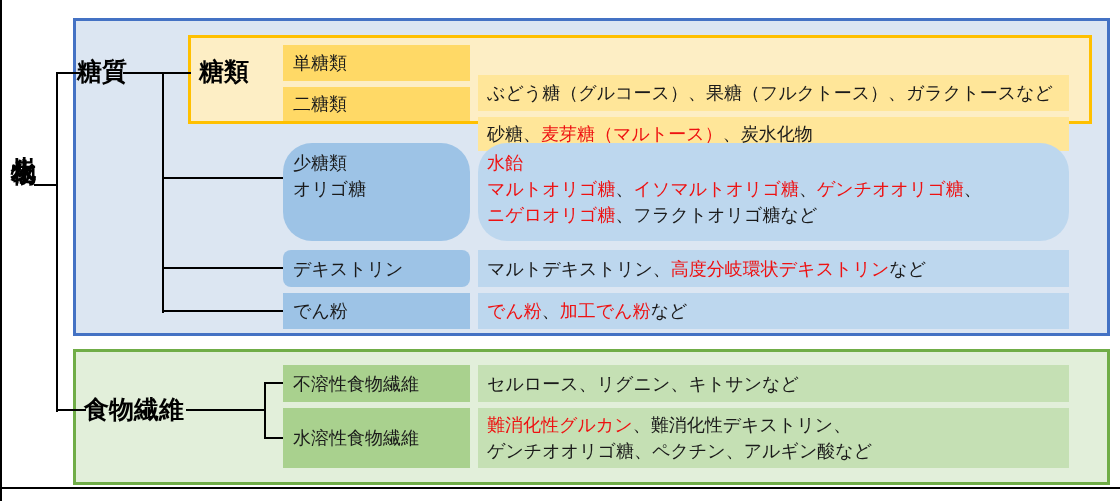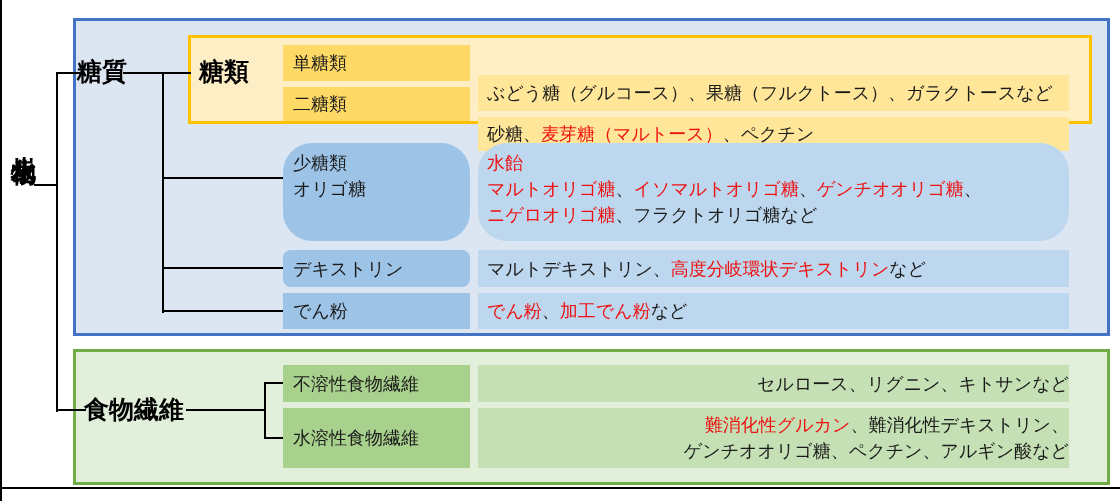--- a/index.html
+++ b/index.html
@@ -35,21 +35,21 @@
     display:flex; flex-direction:column; justify-content:center;
   }
   .cell .tline{line-height:26px; white-space:nowrap;}
   .label-cell{padding-left:10px;}
   .value-cell{padding-left:9px;}
   .ylabel{background:var(--yellow-label);}
   .yvalue{background:var(--yellow-value);margin-top:30px;}
   .blabel{background:var(--blue-label);}
   .bvalue{background:var(--blue-value);}
   .glabel{background:var(--green-label);}
-  .gvalue{background:var(--green-value);text-align:right;}
+  .gvalue{background:var(--green-value);}
   .top-align{justify-content:flex-start; padding-top:7px;border-radius:29px;}
   .red{color:var(--red-text);}
   .blk{color:var(--black-text);}
 </style>
 </head>
 <body>
 
 <div class="canvas">
 
   <div class="frame" style="left:0;top:0;width:2px;height:501px;"></div>
@@ -82,21 +82,21 @@
     <div class="tline">単糖類</div>
   </div>
   <div class="cell value-cell yvalue" style="left:478px;top:45px;width:591px;height:36px;">
       <div class="tline"><span class="blk">ぶどう糖（グルコース）、果糖（フルクトース）、ガラクトースなど</span></div>
     </div>
 
   <div class="cell label-cell ylabel" style="left:283px;top:87px;width:187px;height:34px;">
     <div class="tline">二糖類</div>
   </div>
   <div class="cell value-cell yvalue" style="left:478px;top:87px;width:591px;height:34px;">
-      <div class="tline"><span class="blk">砂糖、</span><span class="red">麦芽糖（マルトース）</span><span class="blk">、ペクチン</span></div>
+      <div class="tline"><span class="blk">砂糖、</span><span class="red">麦芽糖（マルトース）</span><span class="blk">、炭水化物</span></div>
     </div>
 
   <div class="cell label-cell blabel top-align" style="left:283px;top:143px;width:187px;height:98px;">
     <div class="tline">少糖類</div>
     <div class="tline">オリゴ糖</div>
   </div>
   <div class="cell value-cell bvalue top-align" style="left:478px;top:143px;width:591px;height:98px;">
       <div class="tline"><span class="red">水飴</span></div>
       <div class="tline"><span class="red">マルトオリゴ糖</span><span class="blk">、</span><span class="red">イソマルトオリゴ糖</span><span class="blk">、</span><span class="red">ゲンチオオリゴ糖</span><span class="blk">、</span></div>
       <div class="tline"><span class="red">ニゲロオリゴ糖</span><span class="blk">、フラクトオリゴ糖など</span></div>

